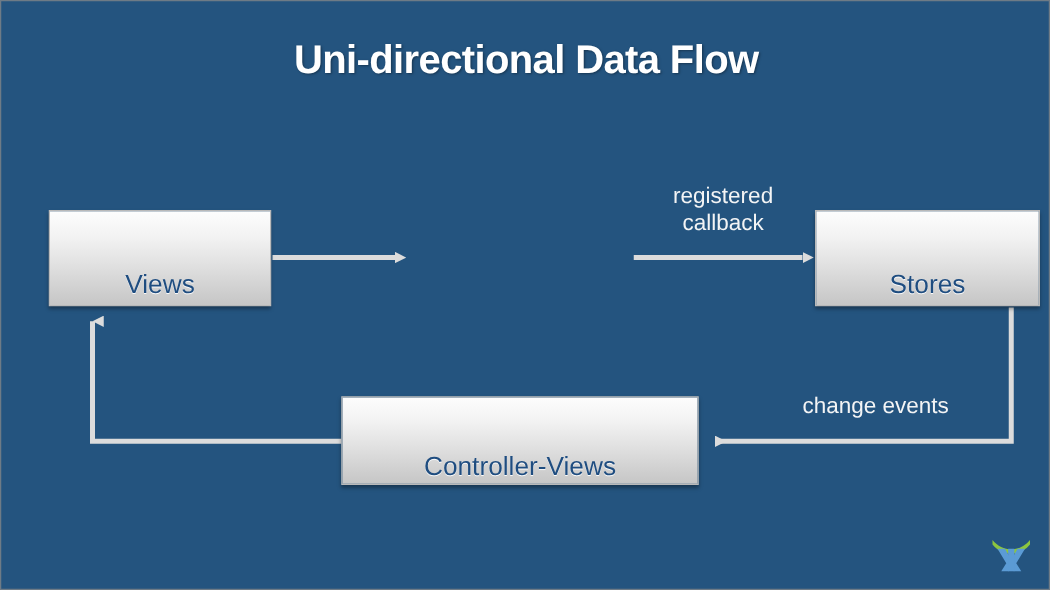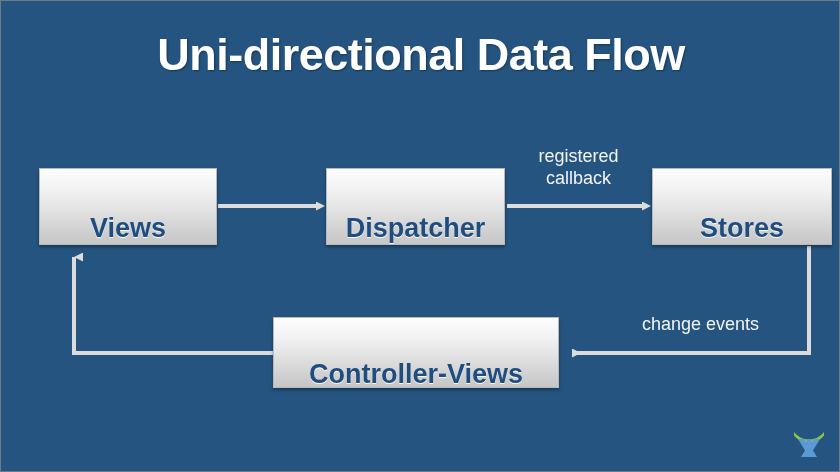--- a/index.html
+++ b/index.html
@@ -19,21 +19,21 @@
   }
 
   
   #title {
     position: absolute;
     left: 0;
     top: 28px;
     width: 840px;
     text-align: center;
     color: #ffffff;
-    font-size: 45px;
+    font-size: 32px;
     font-weight: bold;
     letter-spacing: -0.5px;
     text-shadow: 1px 1px 2px rgba(0,0,0,0.35);
     white-space: nowrap;
   }
 
   
   .node {
     position: absolute;
     background: linear-gradient(to bottom,
@@ -44,22 +44,22 @@
                 #c6c6c6 100%);
     border: 1px solid #b9b9b9;
     box-shadow: 0 2px 3px rgba(0,0,0,0.35);
     display: flex;
     align-items: center;
     justify-content: center;
     box-sizing: border-box;
   }
   .node-label {
     color: #1f4d80;
-    font-weight: bold;
-    font-size: 27px;
+    font-weight: normal;
+    font-size: 21px;
     letter-spacing: 0px;
     text-shadow: 0 1px 0 rgba(255,255,255,0.9);
     white-space: nowrap;
     margin-top: 43px;
   }
 
   #node-views        { left: 38px;  top: 167px; width: 178px; height: 77px; }
   #node-dispatcher   { left: 325px; top: 167px; width: 179px; height: 77px; }
   #node-stores       { left: 651px; top: 167px; width: 180px; height: 77px; }
   #node-controller   { left: 272px; top: 316px; width: 286px; height: 71px; }
@@ -129,23 +129,20 @@
 
     <g>
       <path d="M272,352 L73,352 L73,256" fill="none" stroke="#dcdcdc" stroke-width="4" marker-end="url(#ah-up)"></path>
     </g>
   </svg>
 
   <div class="node" id="node-views">
     <span class="node-label">Views</span>
   </div>
 
-  <div class="node" id="node-dispatcher">
-    <span class="node-label">Dispatcher</span>
-  </div>
 
   <div class="node" id="node-stores">
     <span class="node-label">Stores</span>
   </div>
 
   <div class="node" id="node-controller">
     <span class="node-label">Controller-Views</span>
   </div>
 
 

